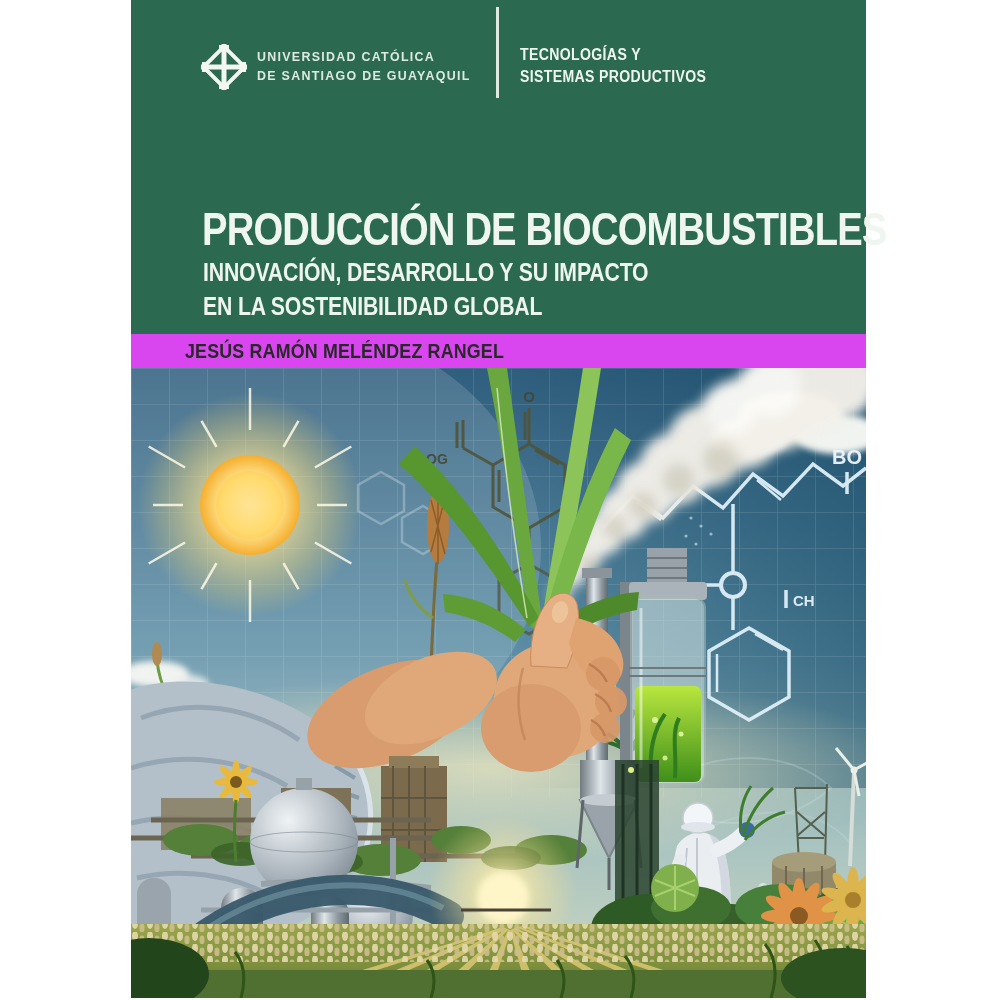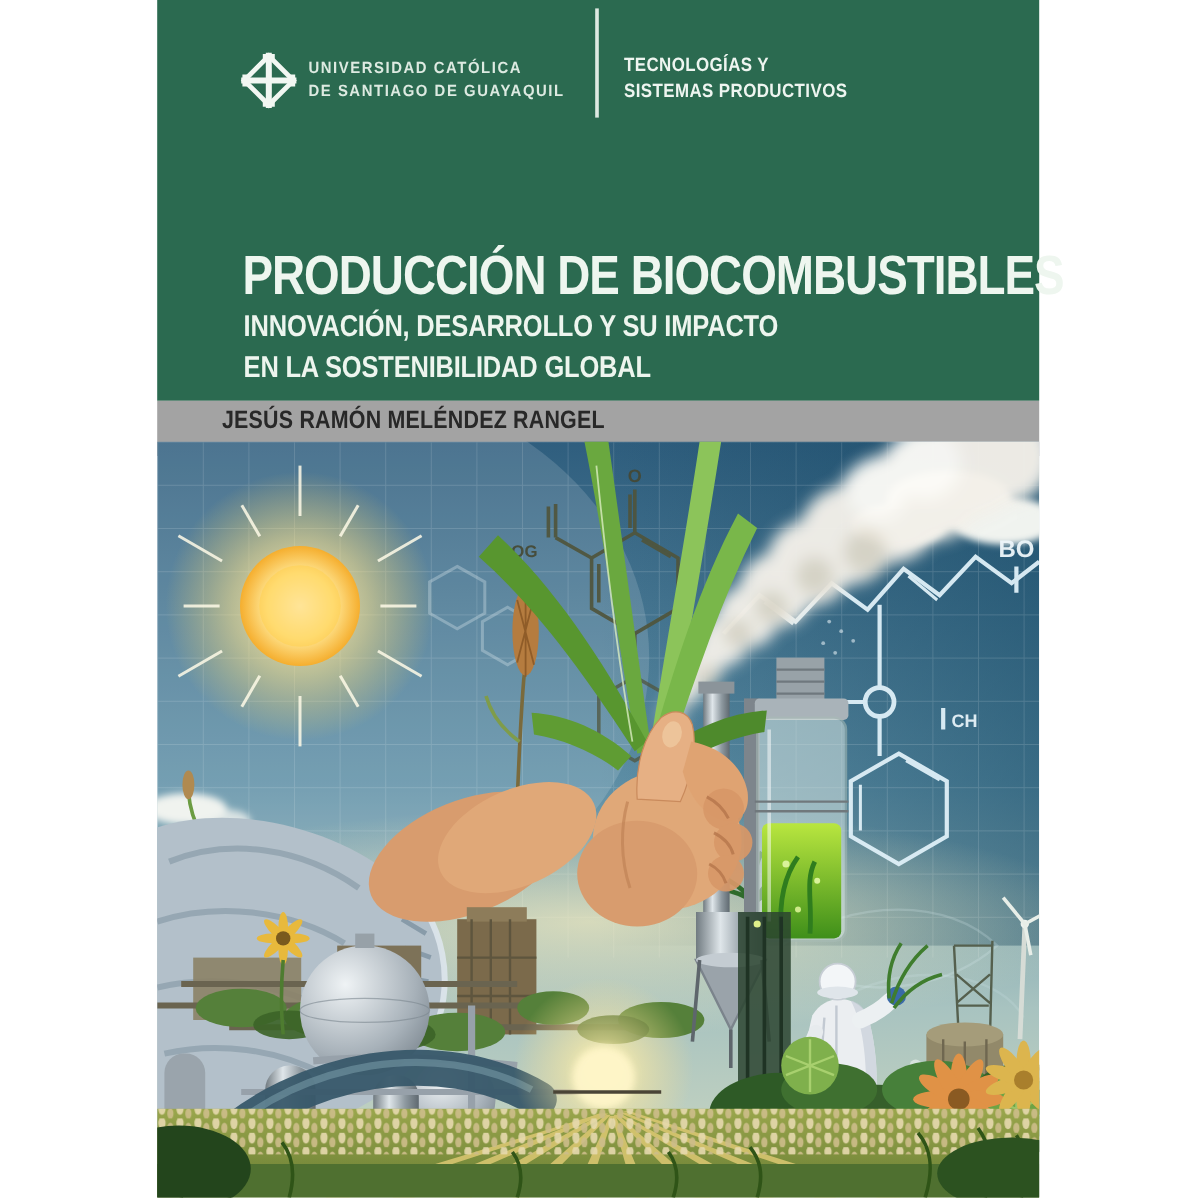--- a/index.html
+++ b/index.html
@@ -13,21 +13,21 @@
   .divider{position:absolute;left:365px;top:7px;width:3px;height:91px;background:#eef4ef;opacity:.92;}
   .series{position:absolute;left:389px;top:44px;color:#eef5f0;font-weight:bold;
           font-size:16px;letter-spacing:.4px;line-height:22px;
           transform:scaleX(.88);transform-origin:left top;white-space:nowrap;}
   .title{position:absolute;left:71px;top:206px;color:#eef6ef;font-weight:bold;
          font-size:46px;letter-spacing:-1px;line-height:46px;
          transform:scaleX(.83);transform-origin:left top;white-space:nowrap;}
   .subtitle{position:absolute;left:72px;color:#edf5ee;font-weight:bold;font-size:25px;
             letter-spacing:-.2px;transform:scaleX(.85);transform-origin:left top;white-space:nowrap;}
   .sub1{top:258px;} .sub2{top:292px;}
-  .authorband{position:absolute;left:131px;top:334px;width:735px;height:46px;background:#a3a3a3;}
+  .authorband{position:absolute;left:131px;top:334px;width:735px;height:46px;background:#d946ef;}
   .author{position:absolute;left:54px;top:0;height:34px;line-height:34px;color:#282828;
           font-weight:bold;font-size:21px;letter-spacing:.2px;
           transform:scaleX(.85);transform-origin:left top;white-space:nowrap;}
   .art{position:absolute;left:131px;top:368px;width:735px;height:630px;}
   .art svg{display:block;}
 </style>
 </head>
 <body>
 
 <div class="page">

